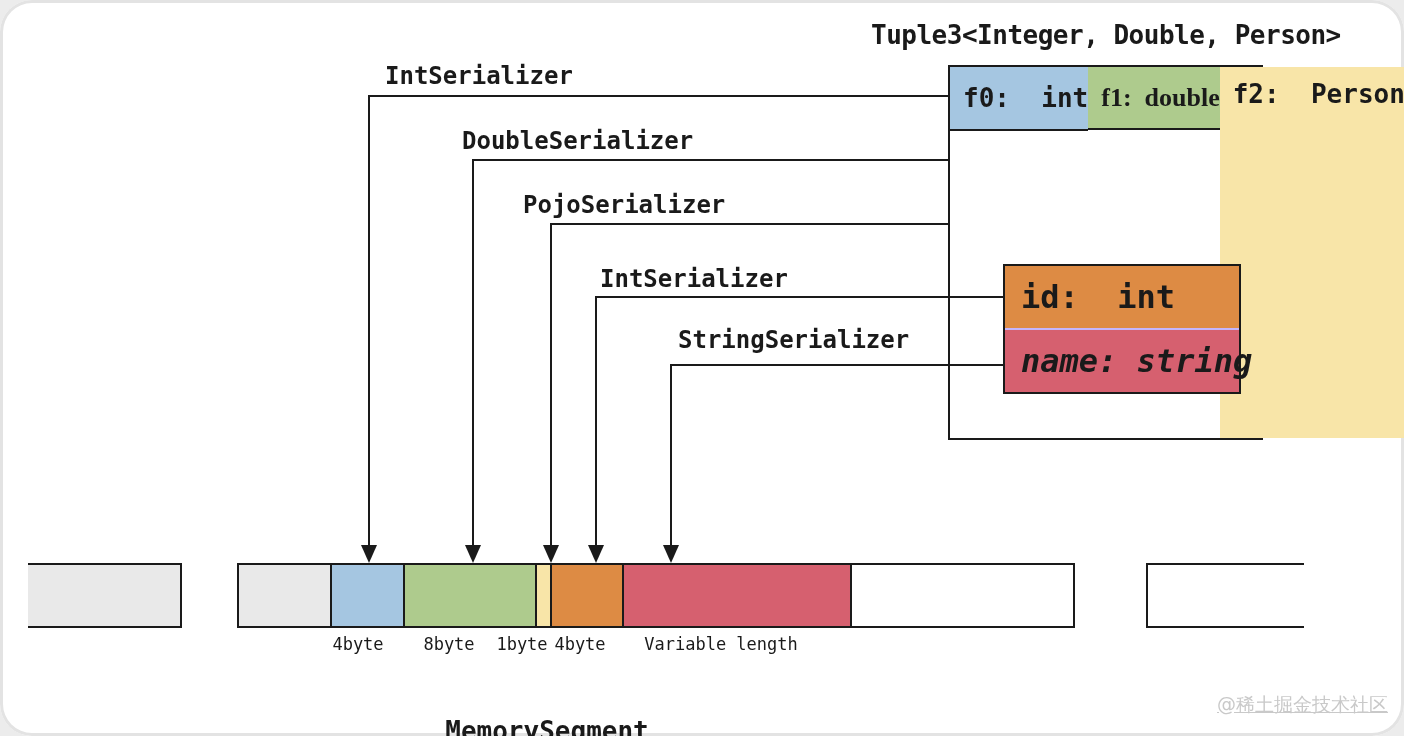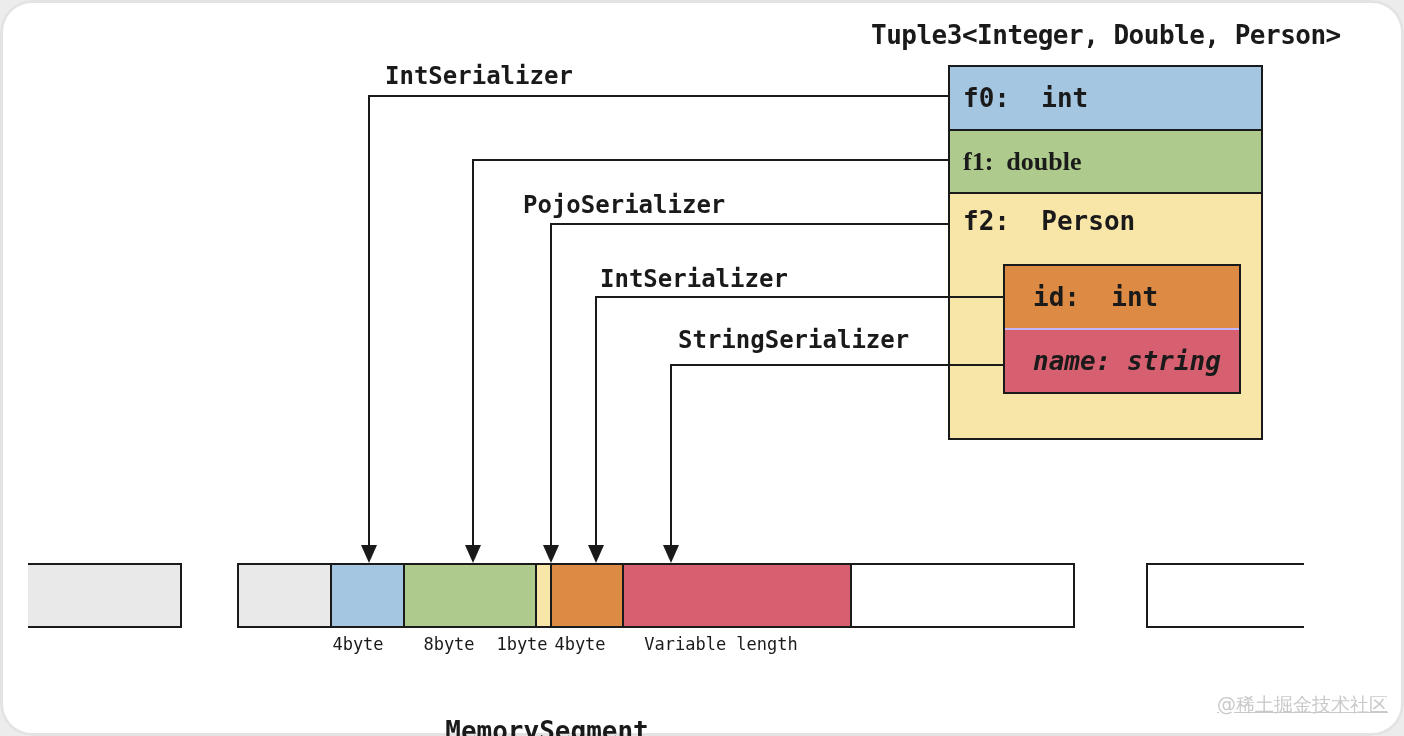--- a/index.html
+++ b/index.html
@@ -20,41 +20,41 @@
   .title {
     left: 871px; top: 20px;
     font-size: 26px; font-weight: bold;
     letter-spacing: -0.5px;
   }
 
   
   .tuple-box {
     left: 948px; top: 65px; width: 315px; height: 375px;
     border: 2px solid #1a1a1a; box-sizing: border-box;
-    display: flex; flex-direction: column;
+    display: flex; flex-direction: row;
   }
   .trow {
     box-sizing: border-box;
     padding-left: 13px;
     font-size: 26px; font-weight: bold;
     display: flex; align-items: center;
   }
   .trow.f0 { height: 64px; border-bottom: 2px solid #1a1a1a; }
   .trow.f1 { height: 63px; border-bottom: 2px solid #1a1a1a; font-family: Liberation Serif, serif; }
   .trow.f2 { flex: 1; align-items: flex-start; padding-top: 12px; }
 
   
   .person-box {
     left: 1003px; top: 264px; width: 238px; height: 130px;
     border: 2px solid #1a1a1a; box-sizing: border-box;
     display: flex; flex-direction: column;
   }
   .prow {
-    box-sizing: border-box; padding-left: 28px;
-    font-size: 26px; font-weight: bold;
+    box-sizing: border-box; padding-left: 16px;
+    font-size: 32px; font-weight: bold;
     display: flex; align-items: center; flex: 1;
   }
   .prow.name { border-top: 2px solid #c4b5fd; font-style: italic; }
 
   
   .hline { position: absolute; height: 2px; background: #1a1a1a; }
   .vline { position: absolute; width: 2px; background: #1a1a1a; }
   .arrowhead {
     position: absolute; width: 0; height: 0;
     border-left: 8px solid transparent;
@@ -115,20 +115,21 @@
   <div class="abs person-box">
     <div class="prow id pre" style="background: rgb(221, 139, 68);">id:  int</div>
     <div class="prow name pre" style="background: rgb(214, 96, 111);">name: string</div>
   </div>
 
   <div class="ser-label" style="left:385px; top:62px">IntSerializer</div>
   <div class="hline" style="left:368px; top:95px; width:580px"></div>
   <div class="vline" style="left:368px; top:95px; height:450px"></div>
   <div class="arrowhead" style="left:361px; top:545px"></div>
 
+  <div class="ser-label" style="left:462px; top:127px">DoubleSerializer</div>
   <div class="hline" style="left:472px; top:159px; width:476px"></div>
   <div class="vline" style="left:472px; top:159px; height:386px"></div>
   <div class="arrowhead" style="left:465px; top:545px"></div>
 
   <div class="ser-label" style="left:523px; top:191px">PojoSerializer</div>
   <div class="hline" style="left:550px; top:223px; width:398px"></div>
   <div class="vline" style="left:550px; top:223px; height:322px"></div>
   <div class="arrowhead" style="left:543px; top:545px"></div>
 
   <div class="ser-label" style="left:600px; top:265px">IntSerializer</div>

